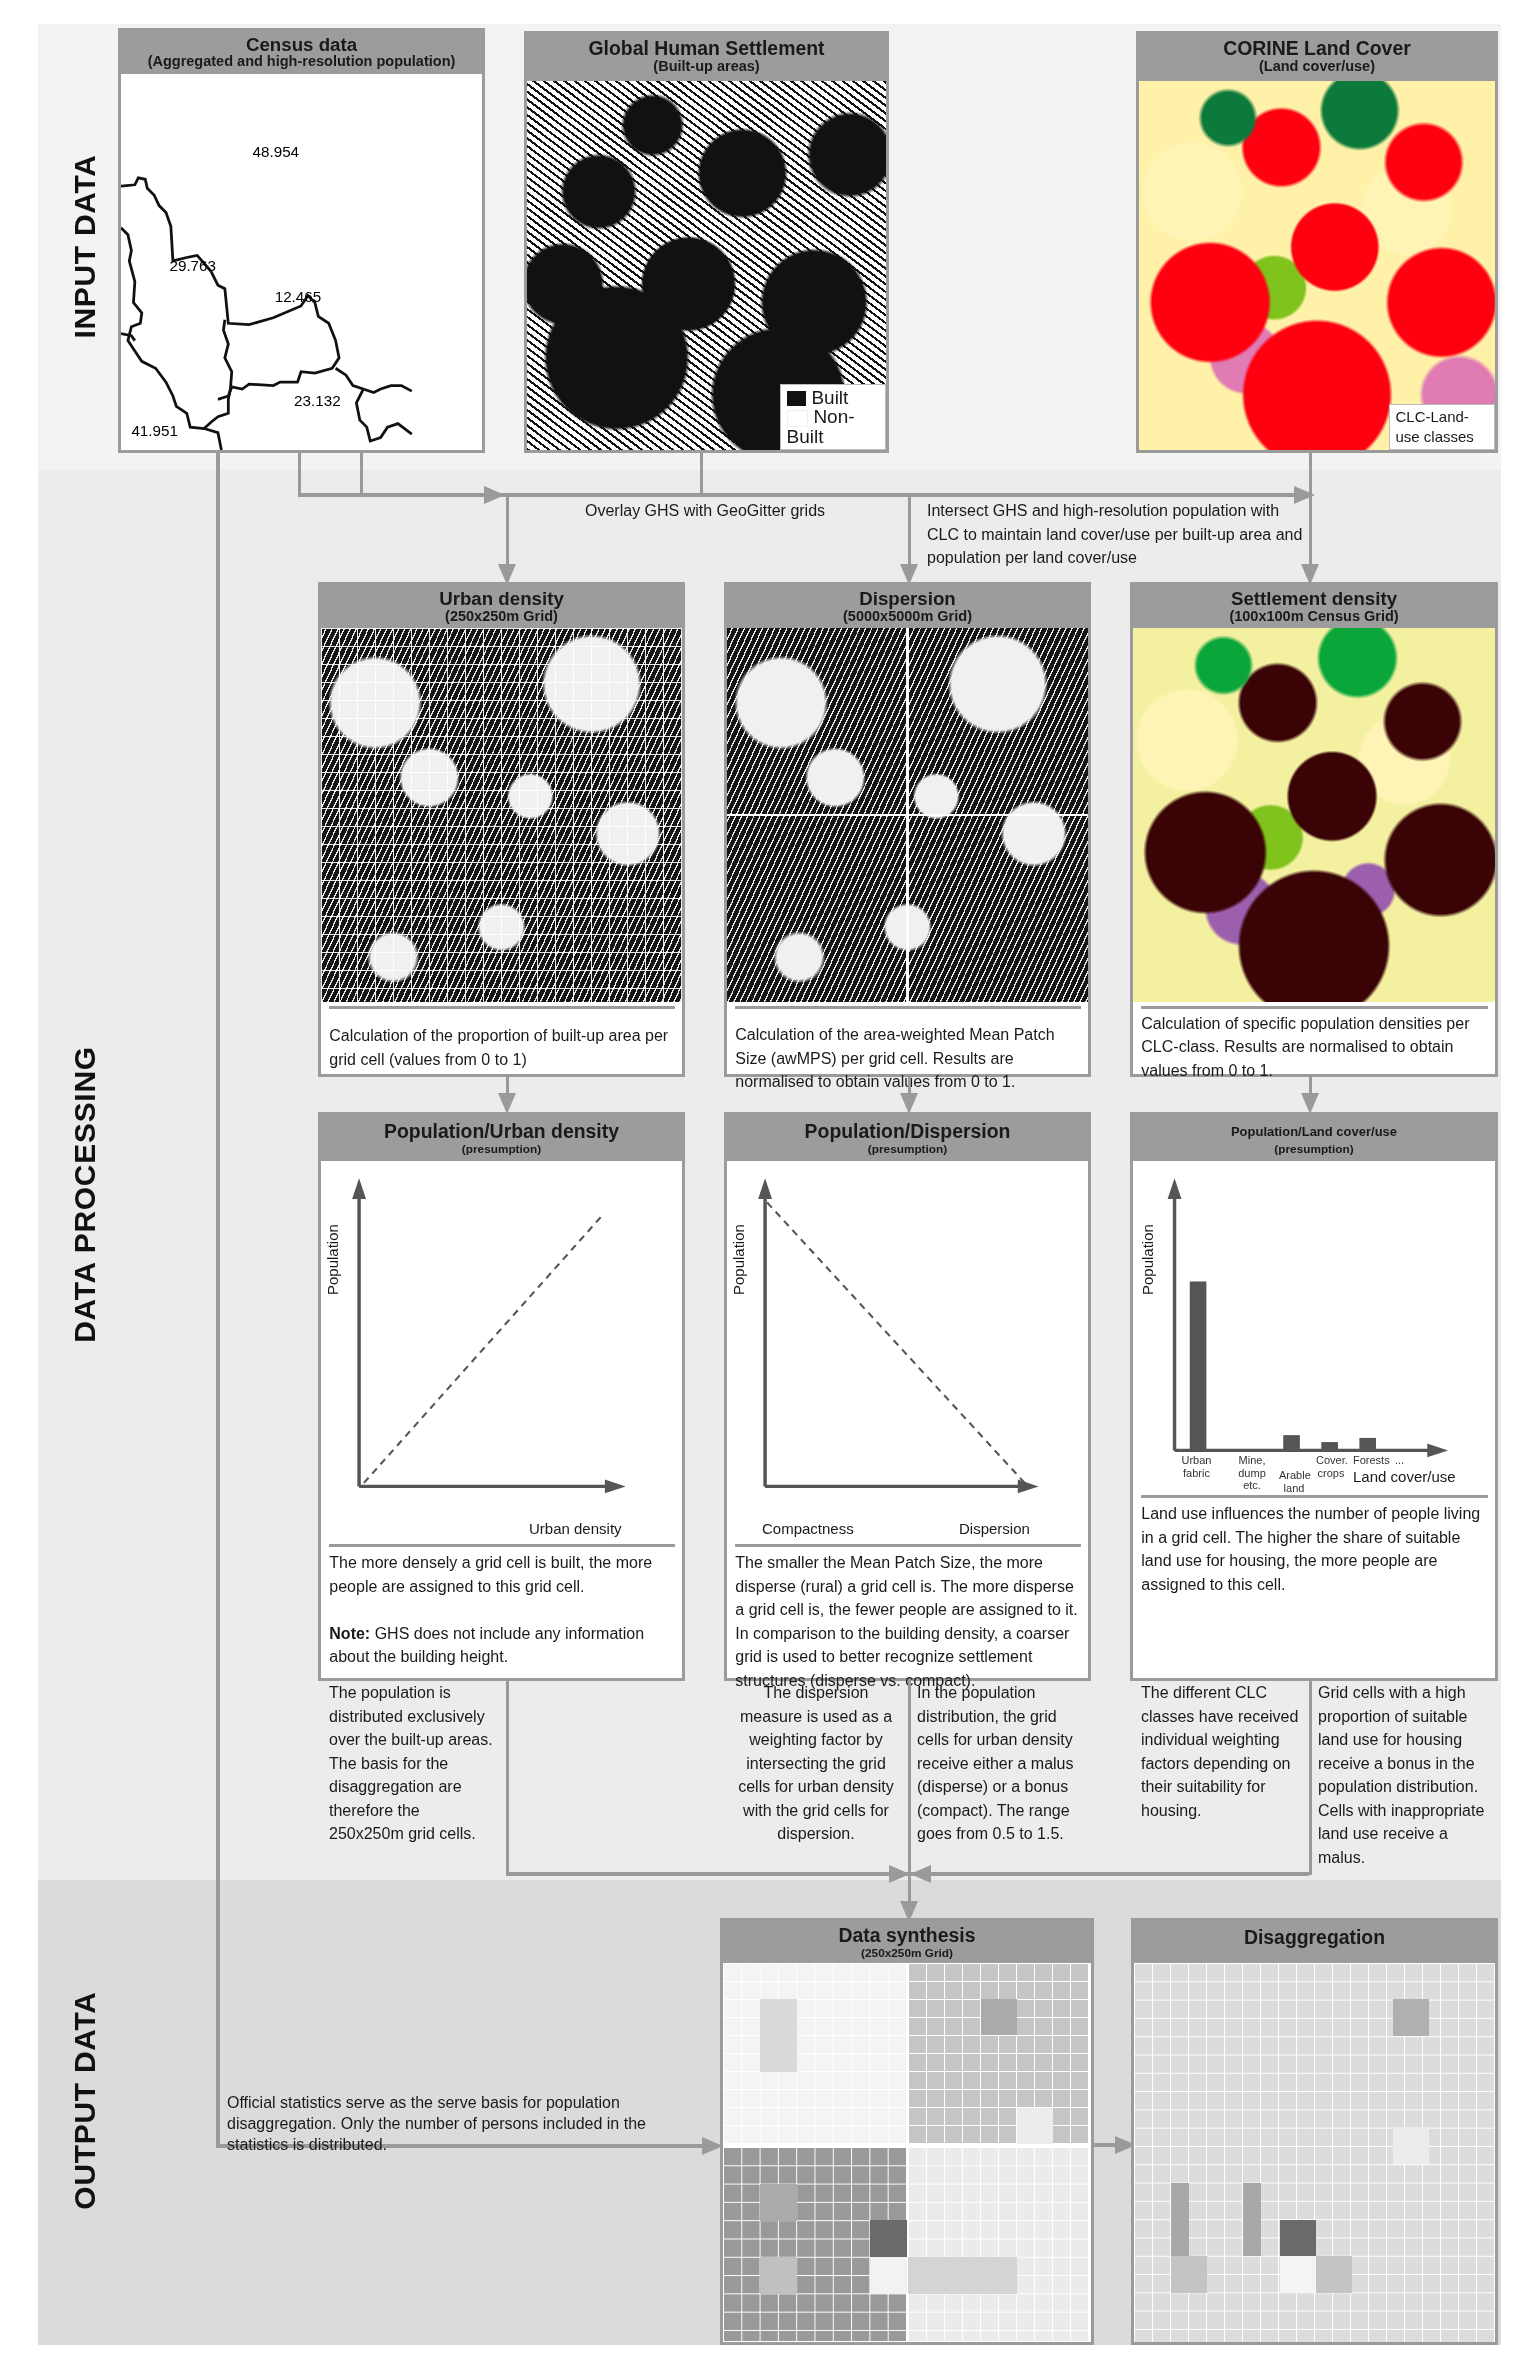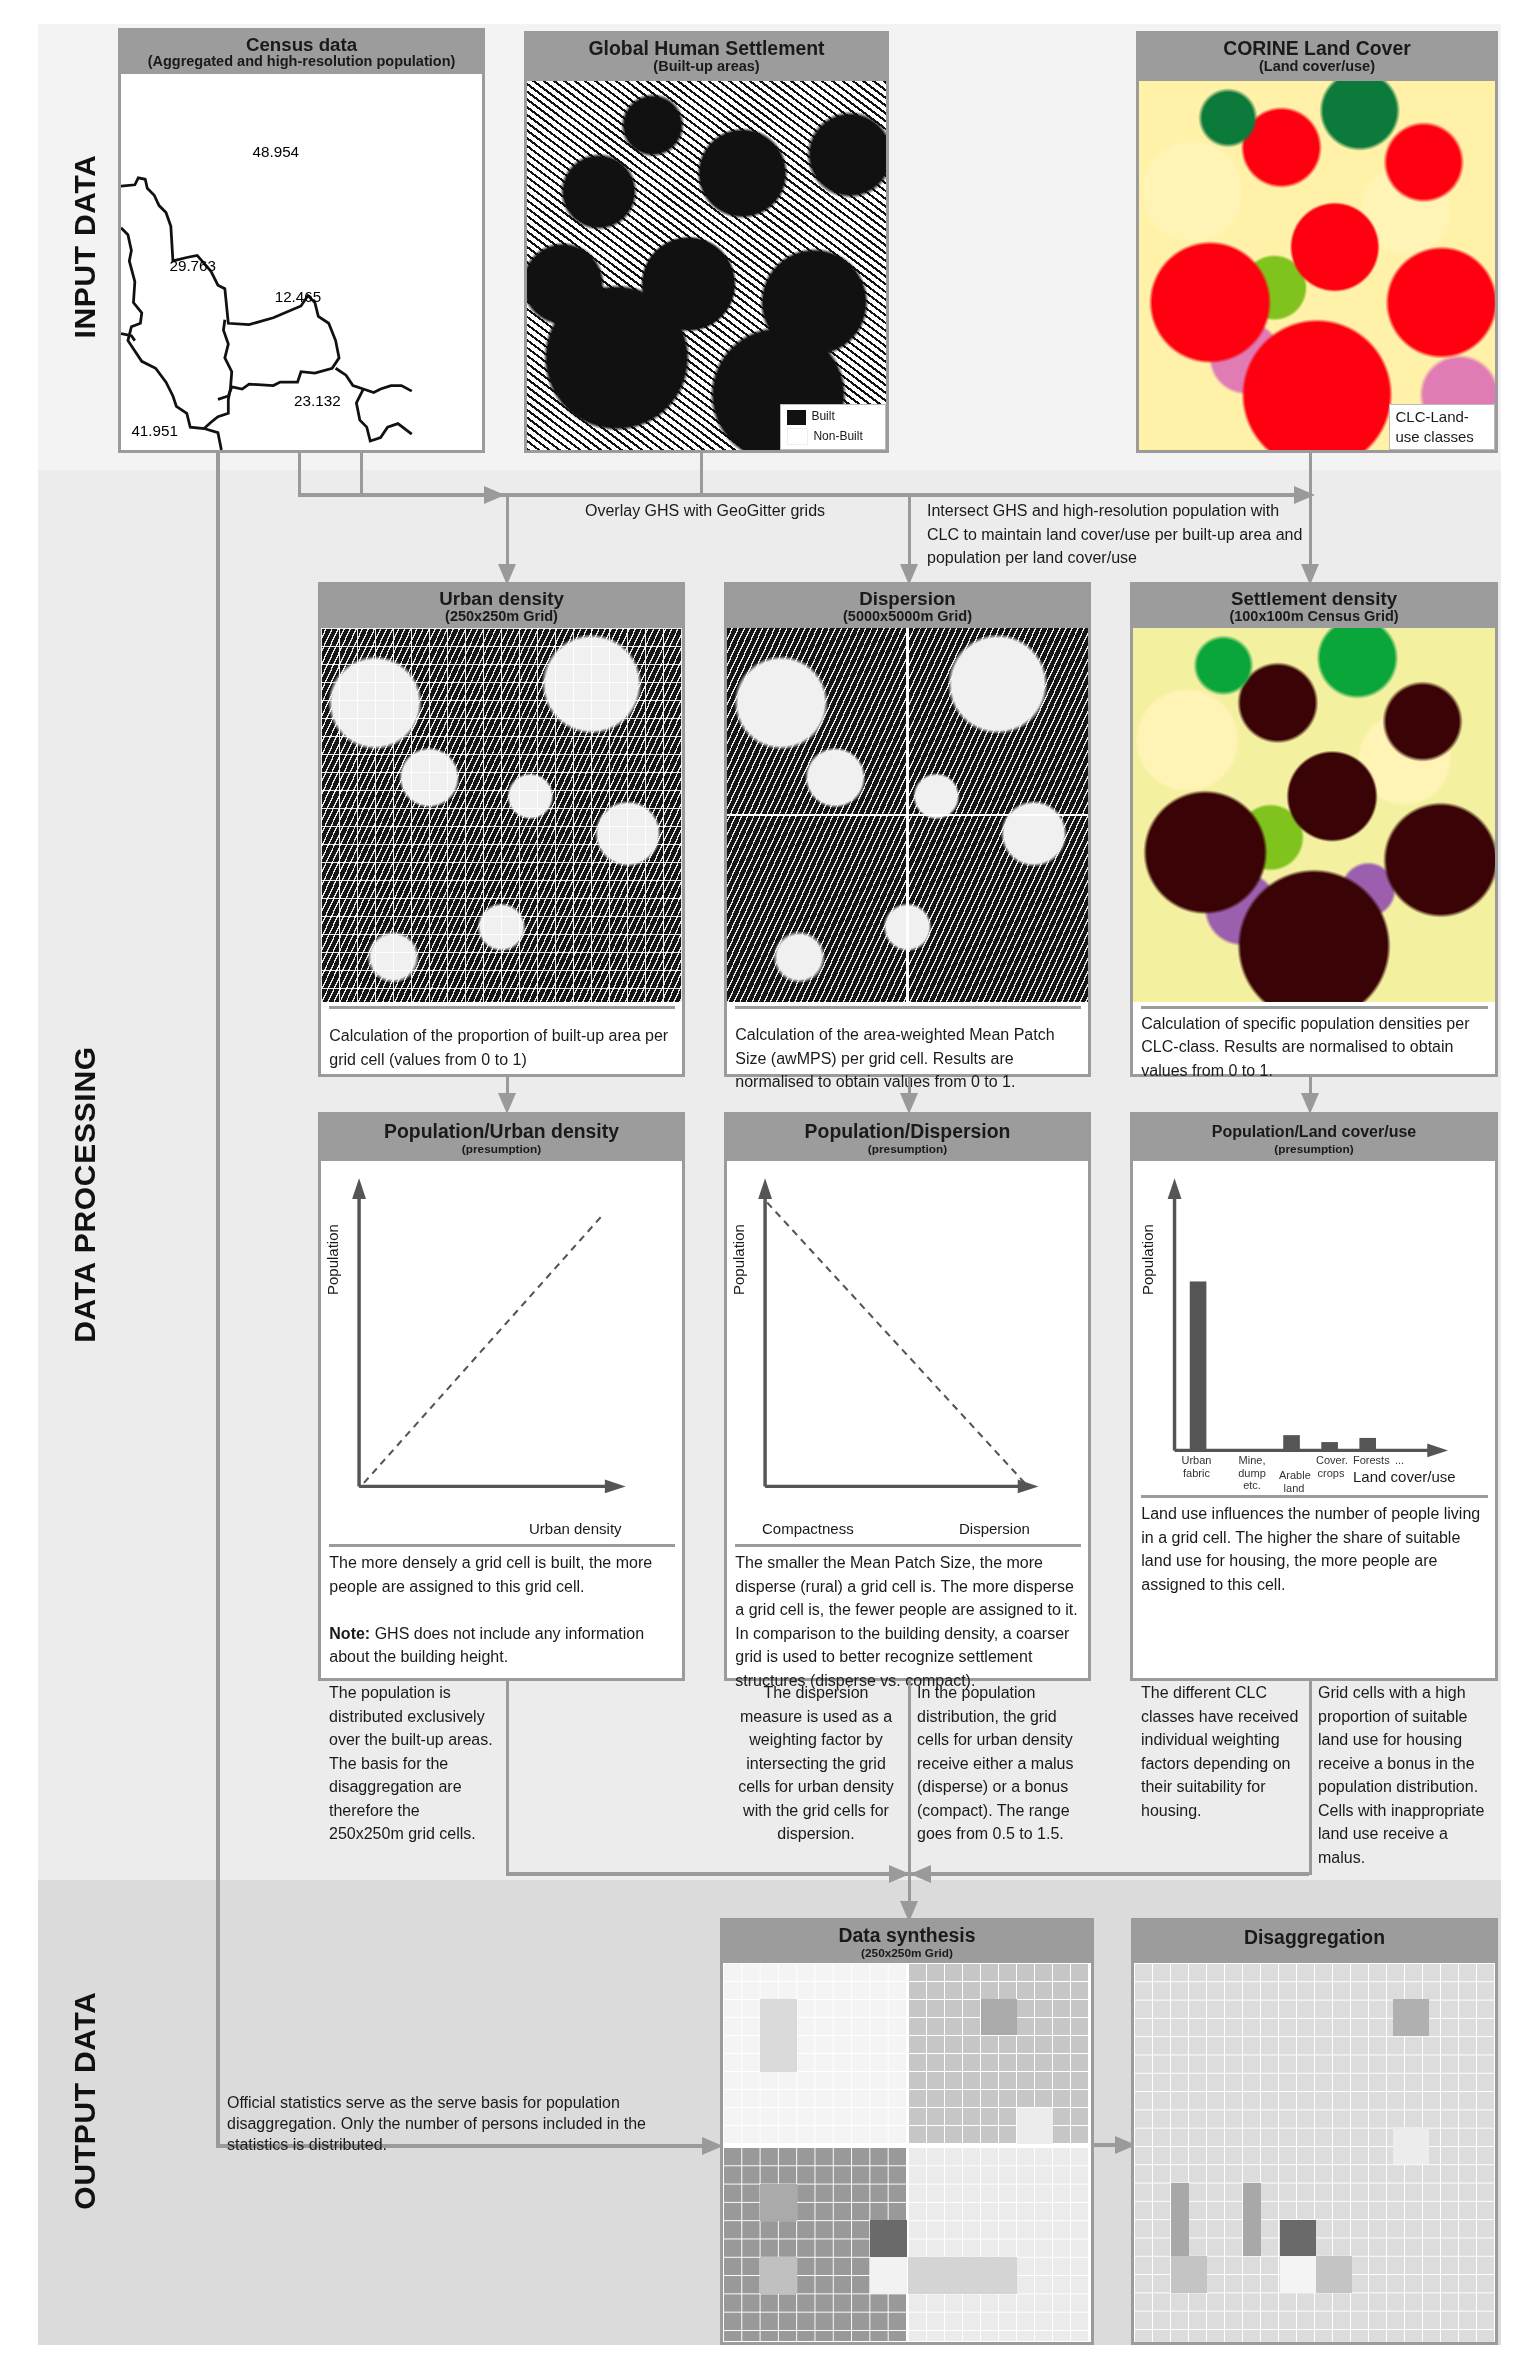--- a/index.html
+++ b/index.html
@@ -74,21 +74,21 @@
       radial-gradient(circle at 55% 45%, #3a0407 0 15%, transparent 16%),
       radial-gradient(circle at 20% 60%, #3a0407 0 16%, transparent 17%),
       radial-gradient(circle at 85% 62%, #3a0407 0 14%, transparent 15%),
       radial-gradient(circle at 38% 56%, #7fc31c 0 10%, transparent 11%),
       radial-gradient(circle at 50% 85%, #3a0407 0 20%, transparent 21%),
       radial-gradient(circle at 30% 75%, #9b5fae 0 9%, transparent 10%),
       radial-gradient(circle at 65% 70%, #9b5fae 0 7%, transparent 8%),
       radial-gradient(circle at 75% 35%, #fff4b5 0 12%, transparent 13%),
       radial-gradient(circle at 15% 30%, #fff4b5 0 12%, transparent 13%),
       #f3f0a0;}
-  .legend{position:absolute;background:#fff;border:1.4px solid #bbb;font-size:12px;line-height:19.4px;padding:2.8px 5.5px;}
+  .legend{position:absolute;background:#fff;border:1.4px solid #bbb;font-size:19px;line-height:19.4px;padding:2.8px 5.5px;}
   .sw{display:inline-block;width:19.4px;height:15px;vertical-align:middle;margin-right:5.5px;}
   .axis-label{position:absolute;font-size:15px;color:#1a1a1a;}
   .tick-label{position:absolute;font-size:11px;line-height:12.5px;color:#333;text-align:center;}
 </style>
 </head>
 <body>
 
 <div class="band band-input"></div>
 <div class="band band-proc"></div>
 <div class="band band-out"></div>
@@ -228,21 +228,21 @@
     <line x1="58" y1="60" x2="430" y2="465" stroke="#555" stroke-width="3" stroke-dasharray="10 8"></line>
   </svg>
   <div class="axis-label" style="left:2.8px;top:180px;transform:rotate(-90deg);transform-origin:left top;">Population</div>
   <div class="axis-label" style="left:35px;top:405px;">Compactness</div>
   <div class="axis-label" style="left:232px;top:405px;">Dispersion</div>
   <div class="desc" style="left:8.3px;top:429px;right:7px;border-top:3.5px solid #9b9b9b;padding-top:4.2px;">The smaller the Mean Patch Size, the more disperse (rural) a grid cell is. The more disperse a grid cell is, the fewer people are assigned to it. In comparison to the building density, a coarser grid is used to better recognize settlement structures (disperse vs. compact).</div>
 </div>
 
 <div class="box" style="left:1130px;top:1112px;width:368px;height:569px;">
   <div class="box-head" style="height:46px;">
-    <span class="t" style="font-size:16px;line-height:21px;padding-top:5.5px;">Population/Land cover/use</span>
+    <span class="t" style="font-size:13px;line-height:21px;padding-top:5.5px;">Population/Land cover/use</span>
     <span class="s" style="font-size:11.8px;">(presumption)</span>
   </div>
   <svg class="abs" style="left:0;top:46px;" width="360" height="360" viewBox="0 0 520 520">
     <line x1="60" y1="418" x2="60" y2="40" stroke="#555" stroke-width="5"></line>
     <polygon points="50,55 60,25 70,55" fill="#555"></polygon>
     <line x1="60" y1="418" x2="435" y2="418" stroke="#555" stroke-width="5"></line>
     <polygon points="425,408 455,418 425,428" fill="#555"></polygon>
     <rect x="82" y="174" width="24" height="244" fill="#555"></rect>
     <rect x="217" y="396" width="24" height="22" fill="#555"></rect>
     <rect x="272" y="406" width="24" height="12" fill="#555"></rect>

